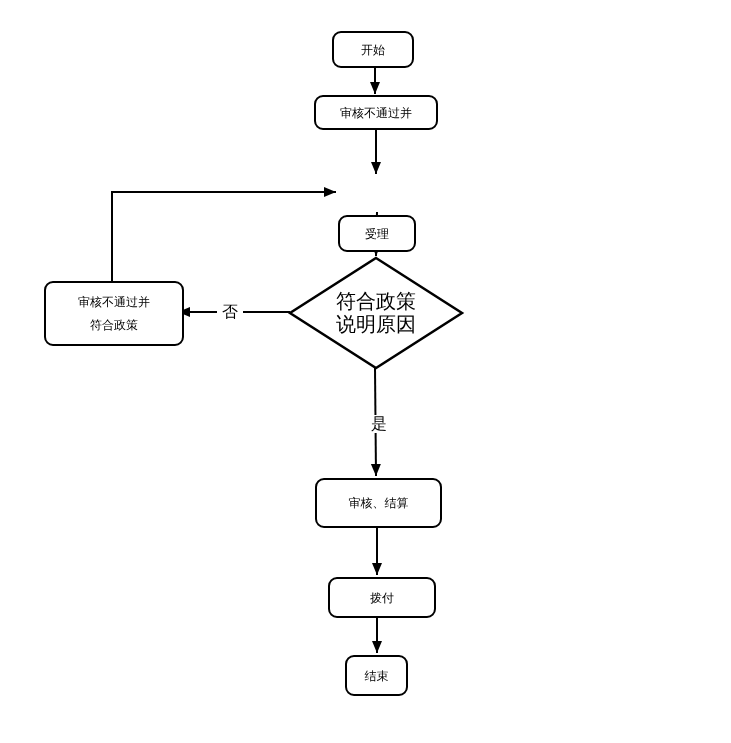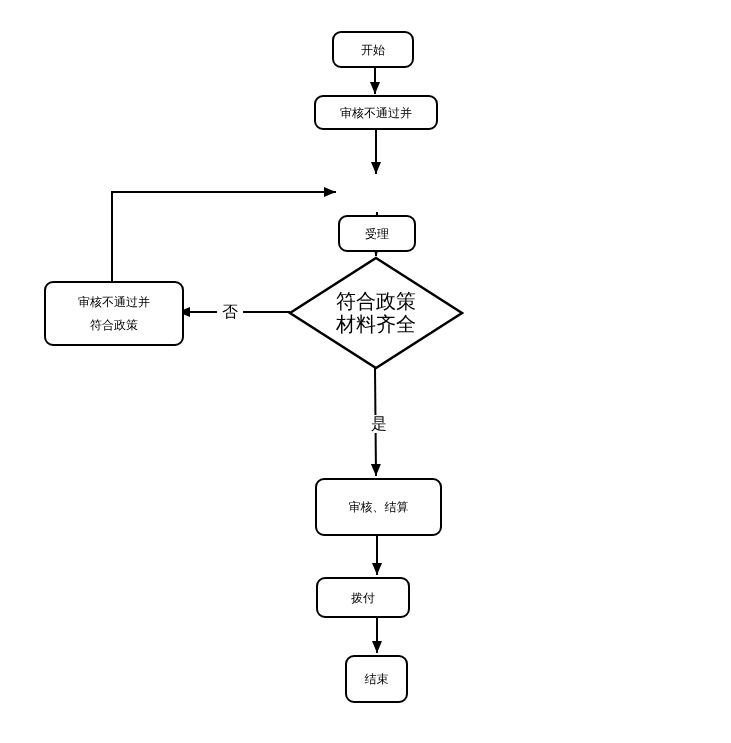--- a/index.html
+++ b/index.html
@@ -29,23 +29,23 @@
     justify-content: center;
     font-size: 12px;
     line-height: 22px;
     text-align: center;
     white-space: nowrap;
   }
   #n-start    { left: 332px; top:  31px; width:  82px; height: 37px; }
   #n-submit   { left: 314px; top:  95px; width: 124px; height: 35px; }
   #n-accept   { left: 338px; top: 175px; width:  78px; height: 37px; margin-top: 40px; }
   #n-reject   { left:  44px; top: 281px; width: 140px; height: 65px; line-height: 23px; }
-  #n-review   { left: 315px; top: 478px; width: 127px; height: 58px; }
-  #n-disburse { left: 316px; top: 577px; width:  94px; height: 41px; }
-  #n-end      { left: 345px; top: 655px; width:  63px; height: 48px; }
+  #n-review   { left: 315px; top: 478px; width: 127px; height: 50px; }
+  #n-disburse { left: 328px; top: 577px; width:  108px; height: 41px; }
+  #n-end      { left: 345px; top: 655px; width:  63px; height: 41px; }
   .decision-text {
     position: absolute;
     left: 290px; top: 258px; width: 172px; height: 110px;
     display: flex;
     flex-direction: column;
     align-items: center;
     justify-content: center;
     font-size: 20px;
     line-height: 23px;
     text-align: center;
@@ -101,21 +101,21 @@
   <div class="node" id="n-submit">
     <span>审核不通过并</span>
   </div>
 
   <div class="node" id="n-accept">
     <span>受理</span>
   </div>
 
   <div class="decision-text">
     <span>符合政策</span>
-    <span>材料齐全</span>
+    <span>说明原因</span>
   </div>
 
   <div class="node" id="n-reject">
     <span>审核不通过并</span>
     <span>符合政策</span>
   </div>
 
   <div class="node" id="n-review">
     <span>审核、结算</span>
   </div>

